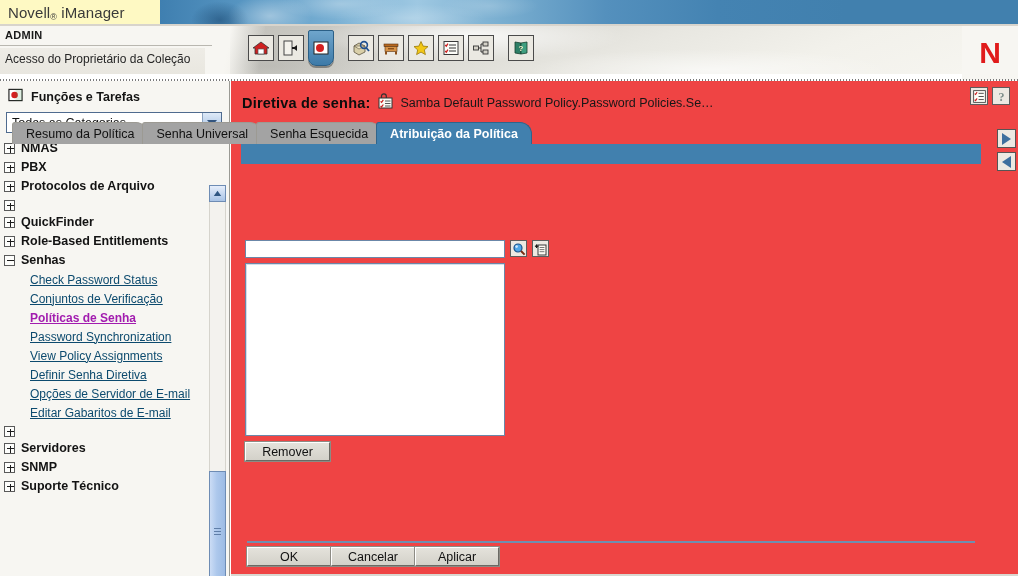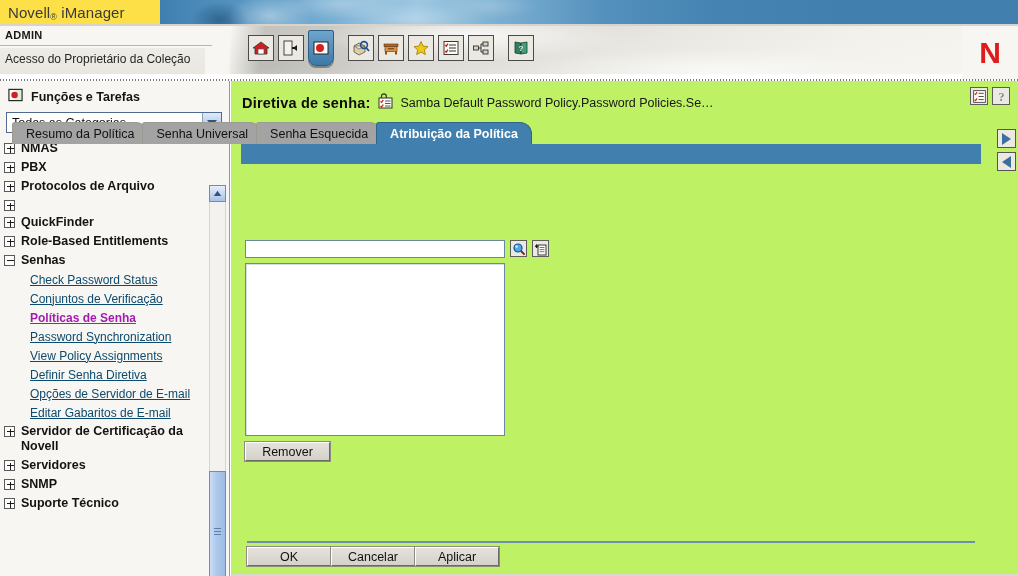--- a/index.html
+++ b/index.html
@@ -13,21 +13,21 @@
 
   #app { position: relative; width: 1018px; height: 576px; }
 
   
   .banner {
     position: absolute; left: 0; top: 0; width: 1018px; height: 24px;
     background: #4180ae;
   }
   .banner-logo {
     position: absolute; left: 0; top: 0; width: 160px; height: 24px;
-    background: #fde047;
+    background: #fef9c3;
     display: flex; align-items: center;
   }
   .banner-logo-text {
     font-size: 15px; color: #3a3a3a; padding-left: 8px;
     font-family: "Liberation Sans", sans-serif; letter-spacing: .1px;
     white-space: nowrap;
   }
   .banner-logo-text sub {
     font-size: 9px; vertical-align: baseline; position: relative; top: 2px;
   }
@@ -196,21 +196,21 @@
     border: 1px solid #6e8cb4;
     display:flex; align-items:center; justify-content:center;
     cursor: pointer;
   }
   .grip { width: 7px; height: 7px;
     background-image: repeating-linear-gradient(180deg,#5f7ea8 0 1px, transparent 1px 3px); }
 
   
   .main {
     position: absolute; left: 231px; top: 81px; width: 787px; height: 495px;
-    background: #bef264;
+    background: #ef4444;
   }
   .title-row {
     display: flex; align-items: center; gap: 7px;
     padding: 9px 0 0 11px; height: 34px;
   }
   .title-strong { font-size: 14.5px; font-weight: bold; color: #0c0c0c; letter-spacing:.2px;}
   .title-obj { font-size: 12.5px; color: #171717; }
 
   .corner-icons {
     position: absolute; right: 8px; top: 6px; display: flex; gap: 4px;
@@ -460,21 +460,20 @@
         <div class="tree-leaf">Check Password Status</div>
         <div class="tree-leaf">Conjuntos de Verificação</div>
         <div class="tree-leaf current">Políticas de Senha</div>
         <div class="tree-leaf">Password Synchronization</div>
         <div class="tree-leaf">View Policy Assignments</div>
         <div class="tree-leaf">Definir Senha Diretiva</div>
         <div class="tree-leaf">Opções de Servidor de E-mail</div>
         <div class="tree-leaf">Editar Gabaritos de E-mail</div>
         <div class="tree-node">
           <span class="pm plus"></span>
-          <span class="lbl">Servidor de Certificação da Novell</span>
         </div>
         <div class="tree-node">
           <span class="pm plus"></span>
           <span class="lbl">Servidores</span>
         </div>
         <div class="tree-node">
           <span class="pm plus"></span>
           <span class="lbl">SNMP</span>
         </div>
         <div class="tree-node">

